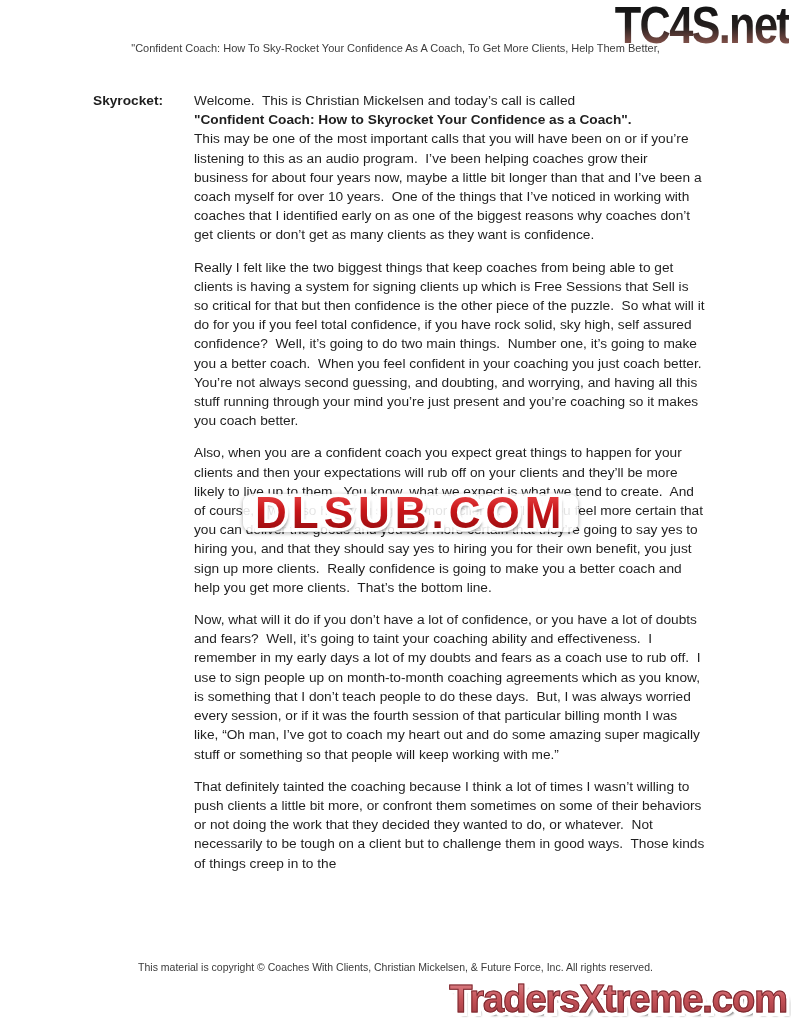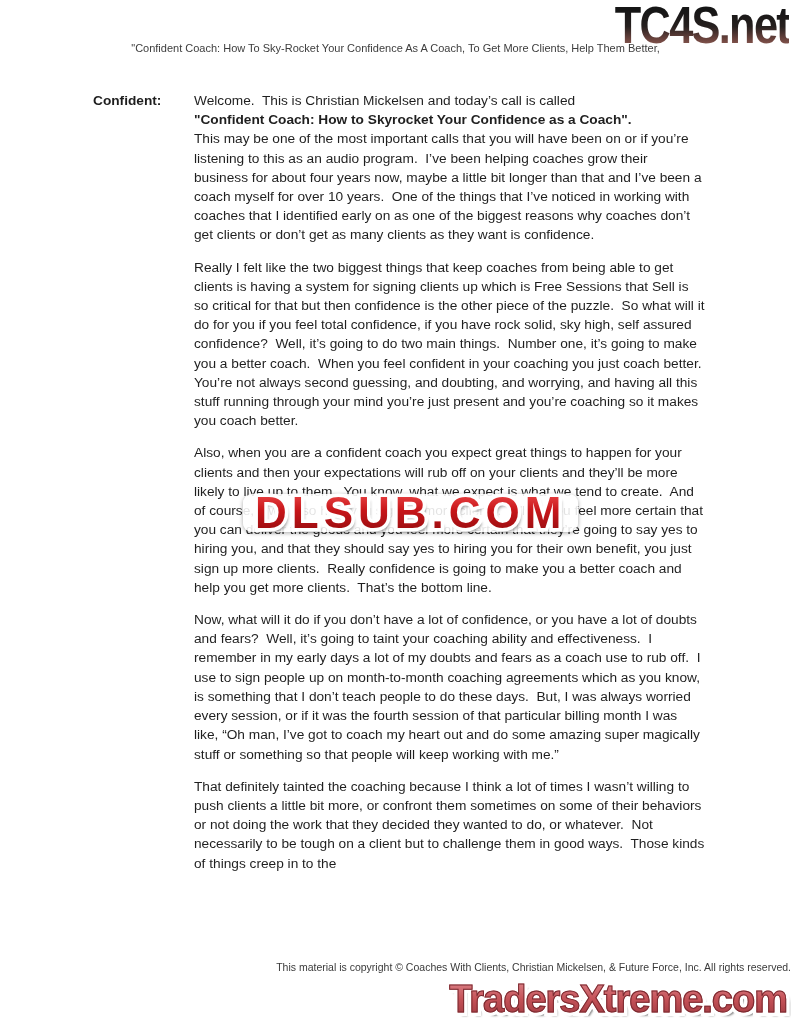--- a/index.html
+++ b/index.html
@@ -100,21 +100,21 @@
     -webkit-background-clip: text;
     background-clip: text;
     color: transparent;
   }
 
   
   .copyright {
     position: absolute;
     top: 961px; left: 0;
     width: 791px;
-    text-align: right;
+    text-align: center;
     font-size: 10.5px;
     color: #3a3a3a;
   }
 
   
   .traders {
     position: absolute;
     right: 4px; top: 980px;
   }
   .traders .wm-stack { position: relative; display: inline-block; }
@@ -146,21 +146,21 @@
 
 <div class="page">
 
   <div class="tc4s">TC4S.net</div>
 
   <div class="doc-title">
     <div>"Confident Coach: How To Sky-Rocket Your Confidence As A Coach, To Get More Clients, Help Them Better,</div>
   </div>
 
   <div class="content">
-    <div class="speaker">Confident:</div>
+    <div class="speaker">Skyrocket:</div>
     <div class="paras"><div class="para"><span class="">Welcome.  This is Christian Mickelsen and today’s call is called</span><br><span class="bold">"Confident Coach: How to Skyrocket Your Confidence as a Coach".</span><br><span class="">This may be one of the most important calls that you will have been on or if you’re listening to this as an audio program.  I’ve been helping coaches grow their business for about four years now, maybe a little bit longer than that and I’ve been a coach myself for over 10 years.  One of the things that I’ve noticed in working with coaches that I identified early on as one of the biggest reasons why coaches don’t get clients or don’t get as many clients as they want is confidence.</span></div><div class="para"><span class="">Really I felt like the two biggest things that keep coaches from being able to get clients is having a system for signing clients up which is Free Sessions that Sell is so critical for that but then confidence is the other piece of the puzzle.  So what will it do for you if you feel total confidence, if you have rock solid, sky high, self assured confidence?  Well, it’s going to do two main things.  Number one, it’s going to make you a better coach.  When you feel confident in your coaching you just coach better.  You’re not always second guessing, and doubting, and worrying, and having all this stuff running through your mind you’re just present and you’re coaching so it makes you coach better.</span></div><div class="para"><span class="">Also, when you are a confident coach you expect great things to happen for your clients and then your expectations will rub off on your clients and they’ll be more likely to live up to them.  You know, what we expect is what we tend to create.  And of course, it will also help you sign up more clients.  When you feel more certain that you can deliver the goods and you feel more certain that they’re going to say yes to hiring you, and that they should say yes to hiring you for their own benefit, you just sign up more clients.  Really confidence is going to make you a better coach and help you get more clients.  That’s the bottom line.</span></div><div class="para"><span class="">Now, what will it do if you don’t have a lot of confidence, or you have a lot of doubts and fears?  Well, it’s going to taint your coaching ability and effectiveness.  I remember in my early days a lot of my doubts and fears as a coach use to rub off.  I use to sign people up on month-to-month coaching agreements which as you know, is something that I don’t teach people to do these days.  But, I was always worried every session, or if it was the fourth session of that particular billing month I was like, “Oh man, I’ve got to coach my heart out and do some amazing super magically stuff or something so that people will keep working with me.”</span></div><div class="para"><span class="">That definitely tainted the coaching because I think a lot of times I wasn’t willing to push clients a little bit more, or confront them sometimes on some of their behaviors or not doing the work that they decided they wanted to do, or whatever.  Not necessarily to be tough on a client but to challenge them in good ways.  Those kinds of things creep in to the</span></div></div>
   </div>
 
   <div class="dlsub">
     <span class="wm-stack">
       <span class="wm-outline">DLSUB.COM</span>
       <span class="wm-fill">DLSUB.COM</span>
     </span>
   </div>
 

